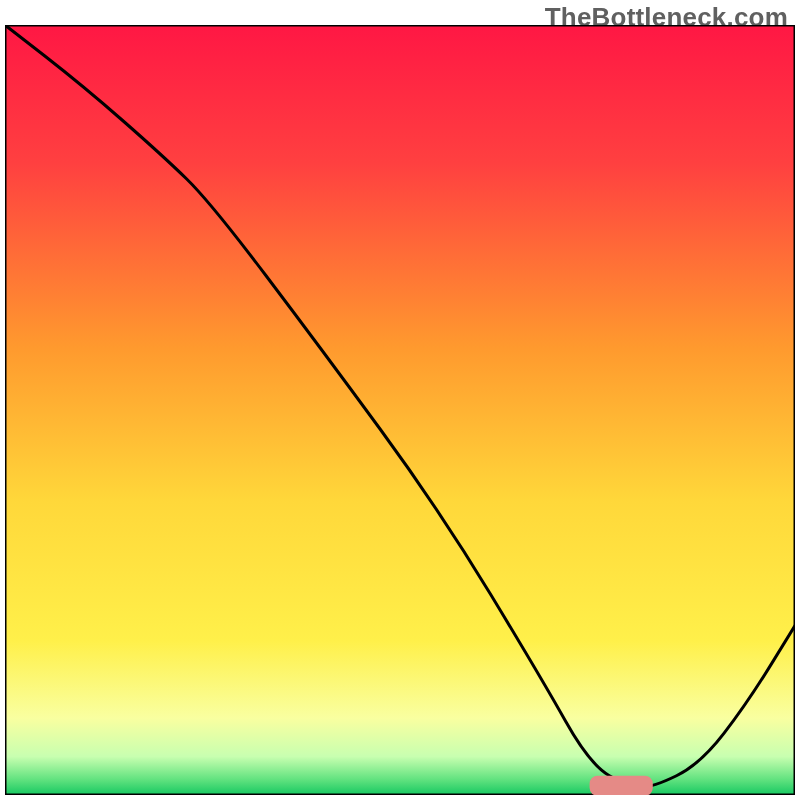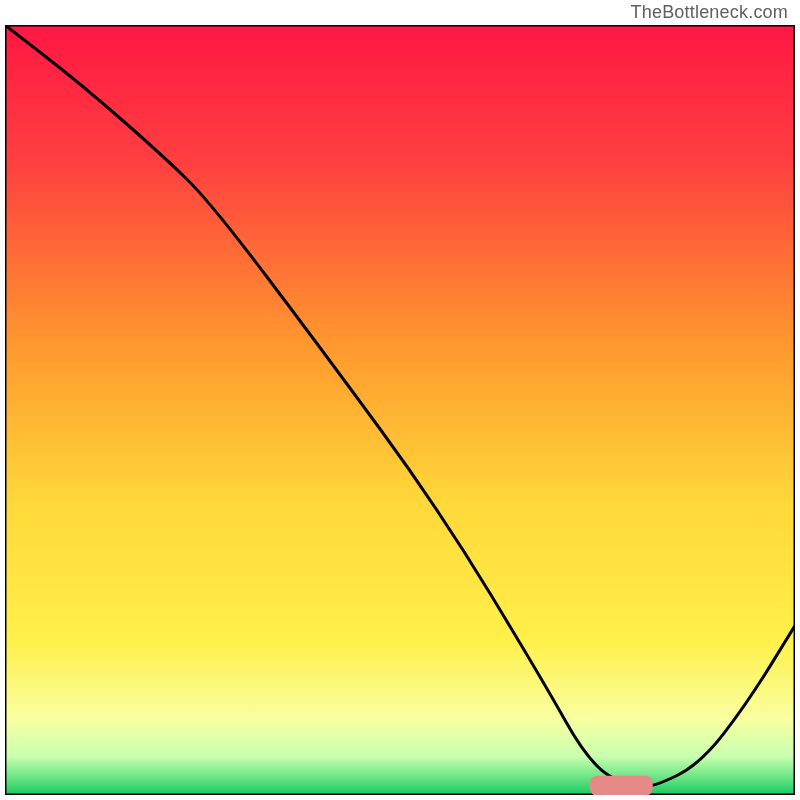--- a/index.html
+++ b/index.html
@@ -14,22 +14,22 @@
   .stage {
     position: relative;
     width: 800px;
     height: 800px;
   }
   .watermark {
     position: absolute;
     top: 2px;
     right: 12px;
     color: #606060;
-    font-size: 18px;
-    font-weight: 400;
+    font-size: 26px;
+    font-weight: 700;
     letter-spacing: 0.2px;
   }
   .plot {
     position: absolute;
     left: 5px;
     top: 25px;
     width: 790px;
     height: 770px;
   }
   svg {

